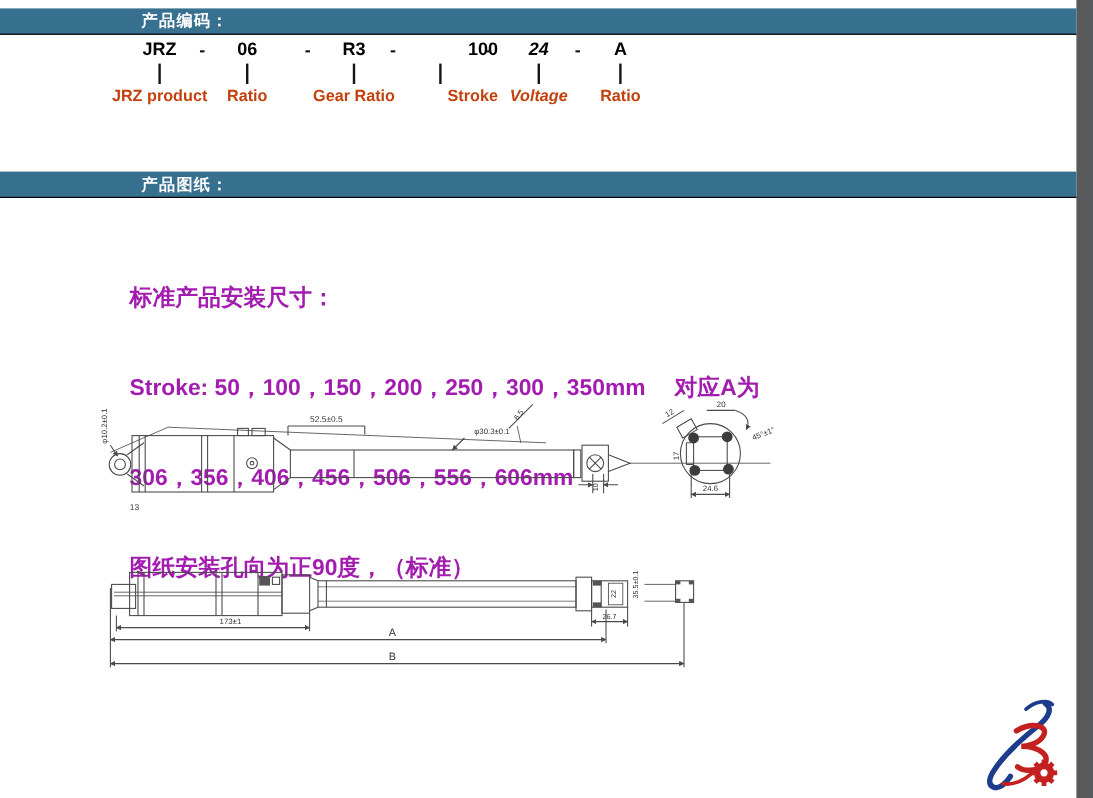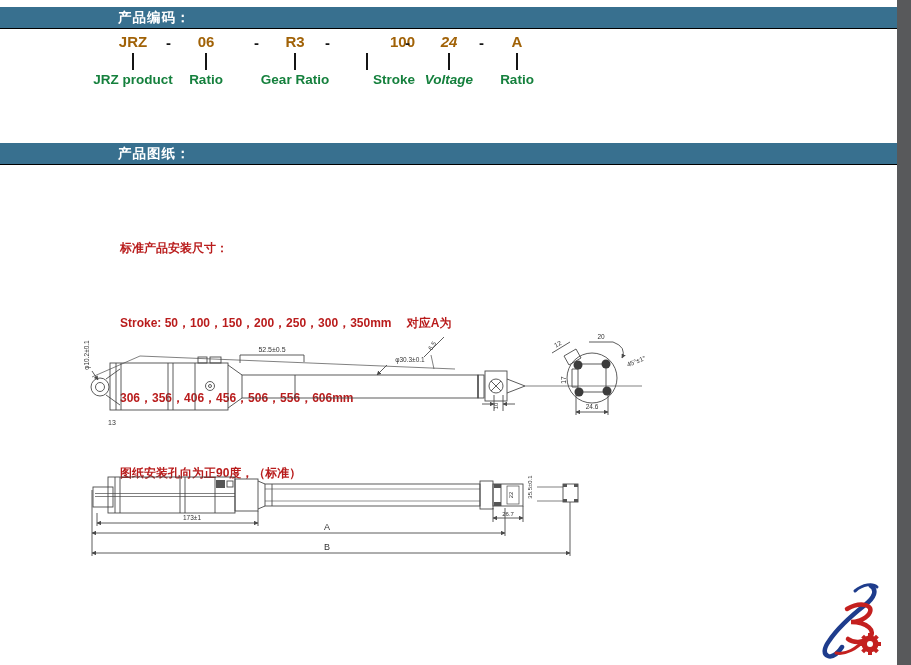--- a/index.html
+++ b/index.html
@@ -6,27 +6,27 @@
   .page{position:relative;width:911px;height:665px;background:#ffffff;overflow:hidden;
         font-family:"Liberation Sans",sans-serif;color:#111;}
   .edge-strip{position:absolute;right:0;top:0;width:14px;height:665px;background:#58595b;}
   .section-bar{position:absolute;left:0;width:897px;height:21px;background:#38708f;
         border-bottom:1px solid #000000;}
   .section-bar .bar-title{position:absolute;left:118px;top:2px;color:#ffffff;
         font-size:13.5px;font-weight:bold;letter-spacing:1px;}
   
   .code-diagram{position:absolute;left:0;top:33px;width:897px;height:70px;}
   .code-col{position:absolute;top:0;width:96px;text-align:center;}
-  .code-val{font-size:15px;font-weight:bold;color:#a16207;height:18px;}
+  .code-val{font-size:15px;font-weight:bold;color:#000000;height:18px;}
   .code-tick{width:2px;height:17px;background:#151515;margin:2px auto 2px auto;}
-  .code-label{font-size:13.5px;font-weight:600;color:#15803d;white-space:nowrap;}
+  .code-label{font-size:13.5px;font-weight:600;color:#c2410c;white-space:nowrap;}
   .code-dash{position:absolute;top:1px;font-size:15px;font-weight:bold;color:#151515;}
   
-  .specs{position:absolute;left:120px;top:186px;font-size:12px;font-weight:600;
-        color:#b91c1c;line-height:25px;white-space:pre;}
+  .specs{position:absolute;left:108px;top:186px;font-size:19px;font-weight:600;
+        color:#a21caf;line-height:25px;white-space:pre;}
   
   .drawing{position:absolute;}
   svg text{font-family:"Liberation Sans",sans-serif;fill:#333;}
 </style>
 </head>
 <body>
 
 <div class="page">
 
   <div class="edge-strip"></div>

